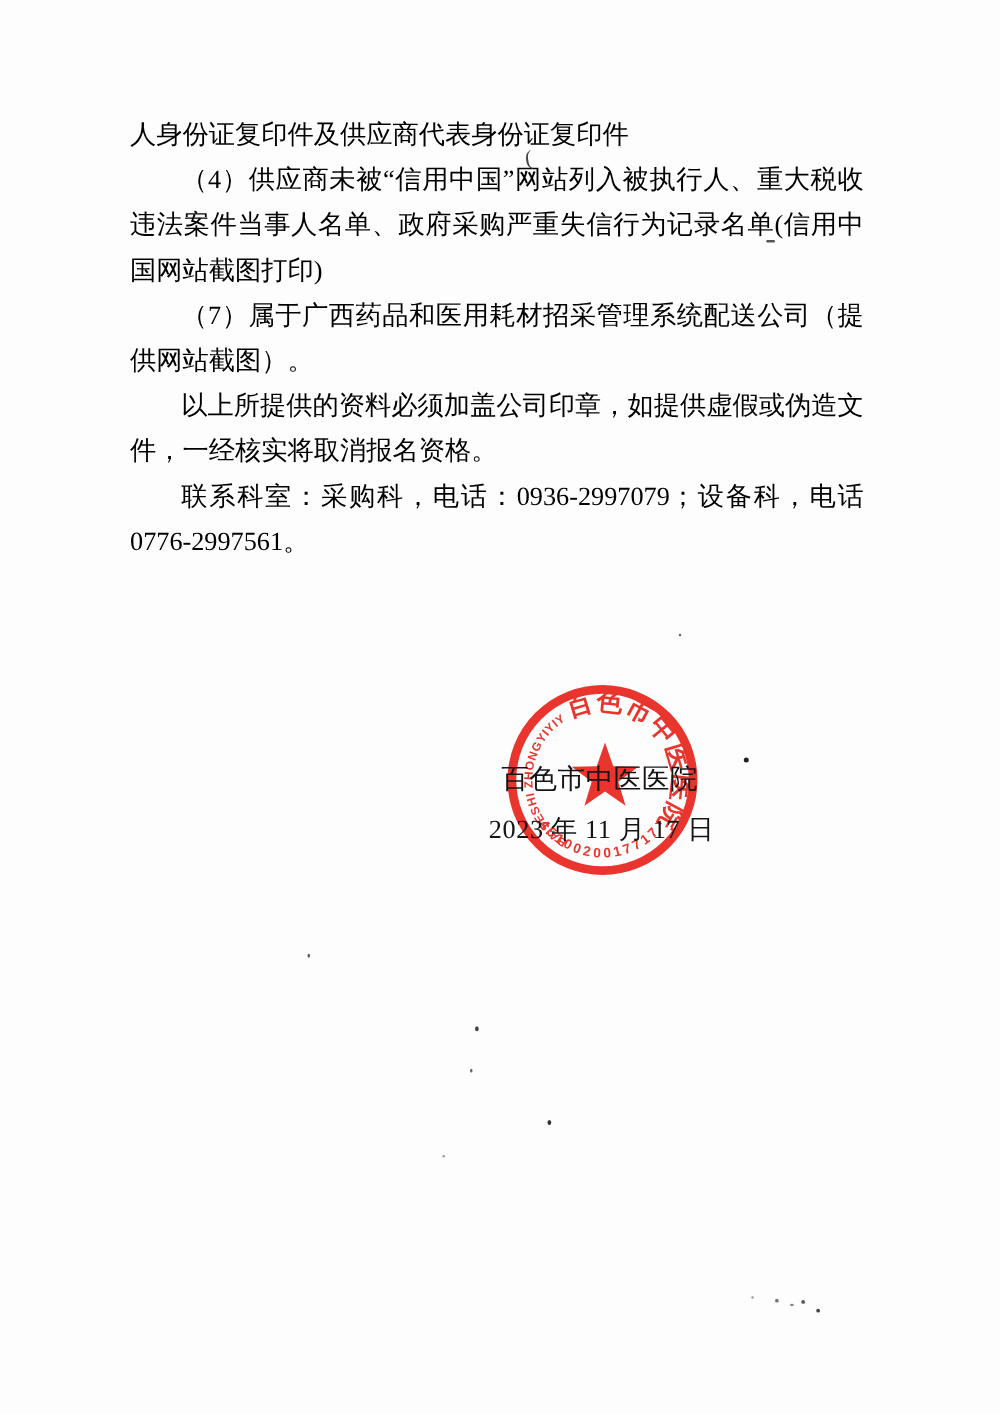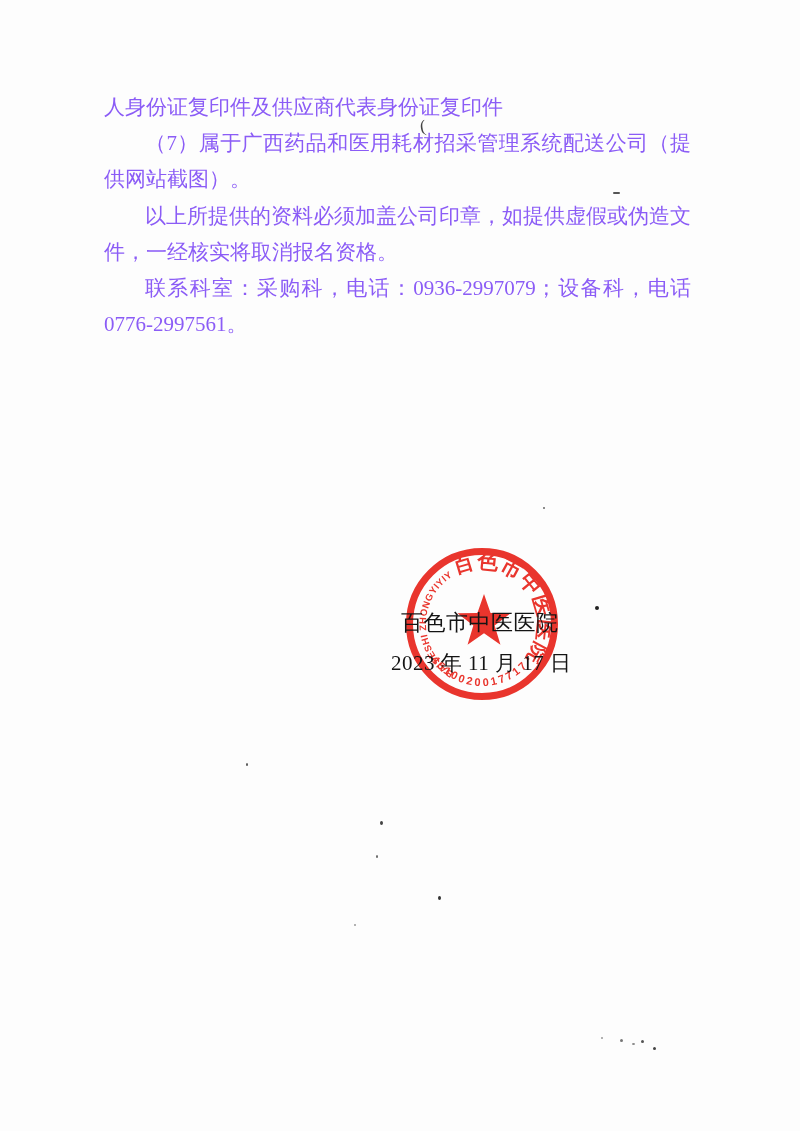--- a/index.html
+++ b/index.html
@@ -8,21 +8,21 @@
     width:800px;height:1131px;
     background:#fdfdfd;
     position:relative;
     overflow:hidden;
     font-family:"Liberation Serif","DejaVu Serif",serif;
   }
   
   .doc-text{
     position:absolute;
     left:104px;top:89px;width:587px;
-    color:#8b5cf6;
+    color:#000000;
     font-size:21px;
     line-height:36.2px;
     text-align:justify;
   }
   .doc-text p{margin:0;padding:0;}
   .doc-text p.indent{text-indent:41px;}
   
   .sig-org{
     position:absolute;left:401px;top:608px;
     color:#141414;font-size:22px;letter-spacing:0.5px;white-space:nowrap;
@@ -45,20 +45,21 @@
   .stray-paren{
     position:absolute;left:420px;top:117px;
     color:#444;font-size:17px;transform:rotate(-8deg);
   }
 </style>
 </head>
 <body>
 
 <div class="doc-text">
   <p>人身份证复印件及供应商代表身份证复印件</p>
+  <p class="indent">（4）供应商未被“信用中国”网站列入被执行人、重大税收违法案件当事人名单、政府采购严重失信行为记录名单(信用中国网站截图打印)</p>
   <p class="indent">（7）属于广西药品和医用耗材招采管理系统配送公司（提供网站截图）。</p>
   <p class="indent">以上所提供的资料必须加盖公司印章，如提供虚假或伪造文件，一经核实将取消报名资格。</p>
   <p class="indent">联系科室：采购科，电话：0936-2997079；设备科，电话0776-2997561。</p>
 </div>
 
 <span class="stray-paren">(</span>
 
 <svg class="seal" viewBox="0 0 170 170">
   <defs>
     <path id="cnArcPath" d="M 58.7 35.6 A 56 56 0 0 1 129.1 119.5" fill="none"></path>

